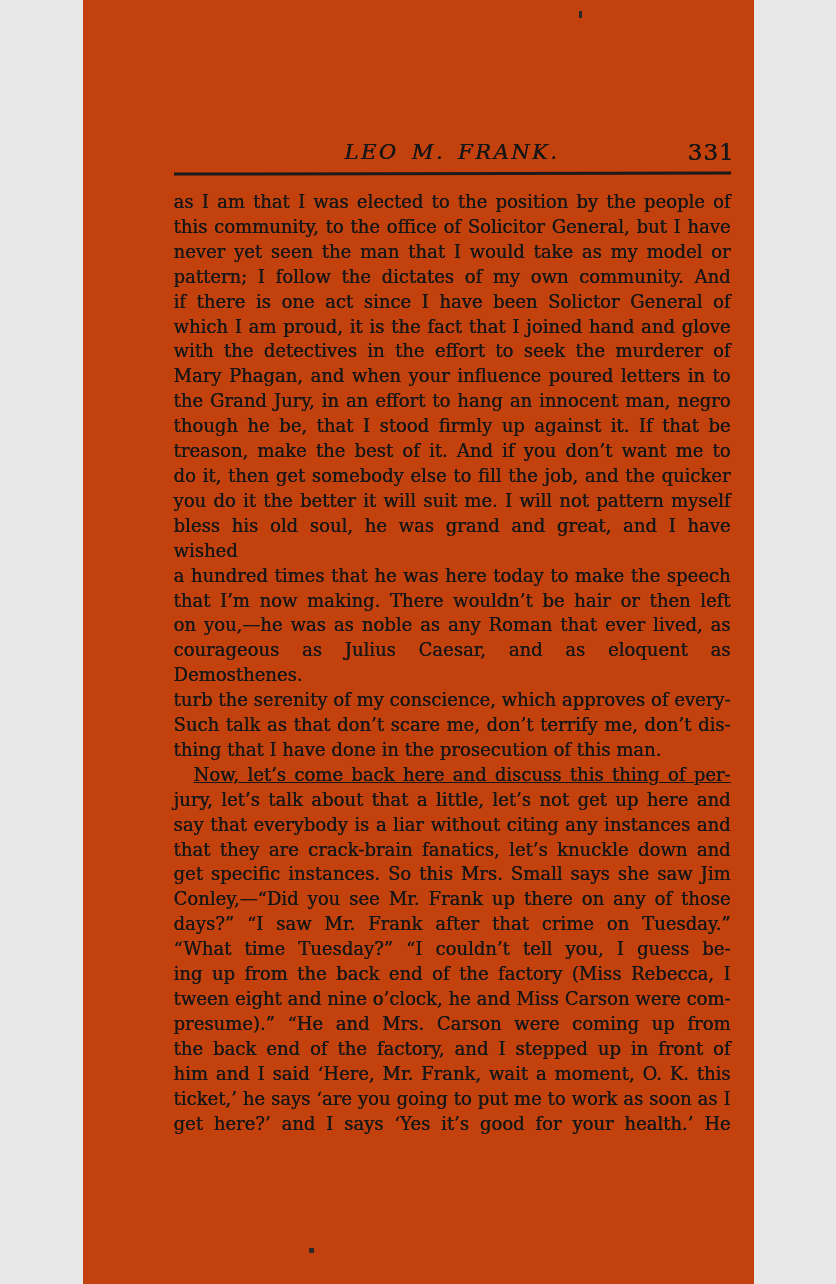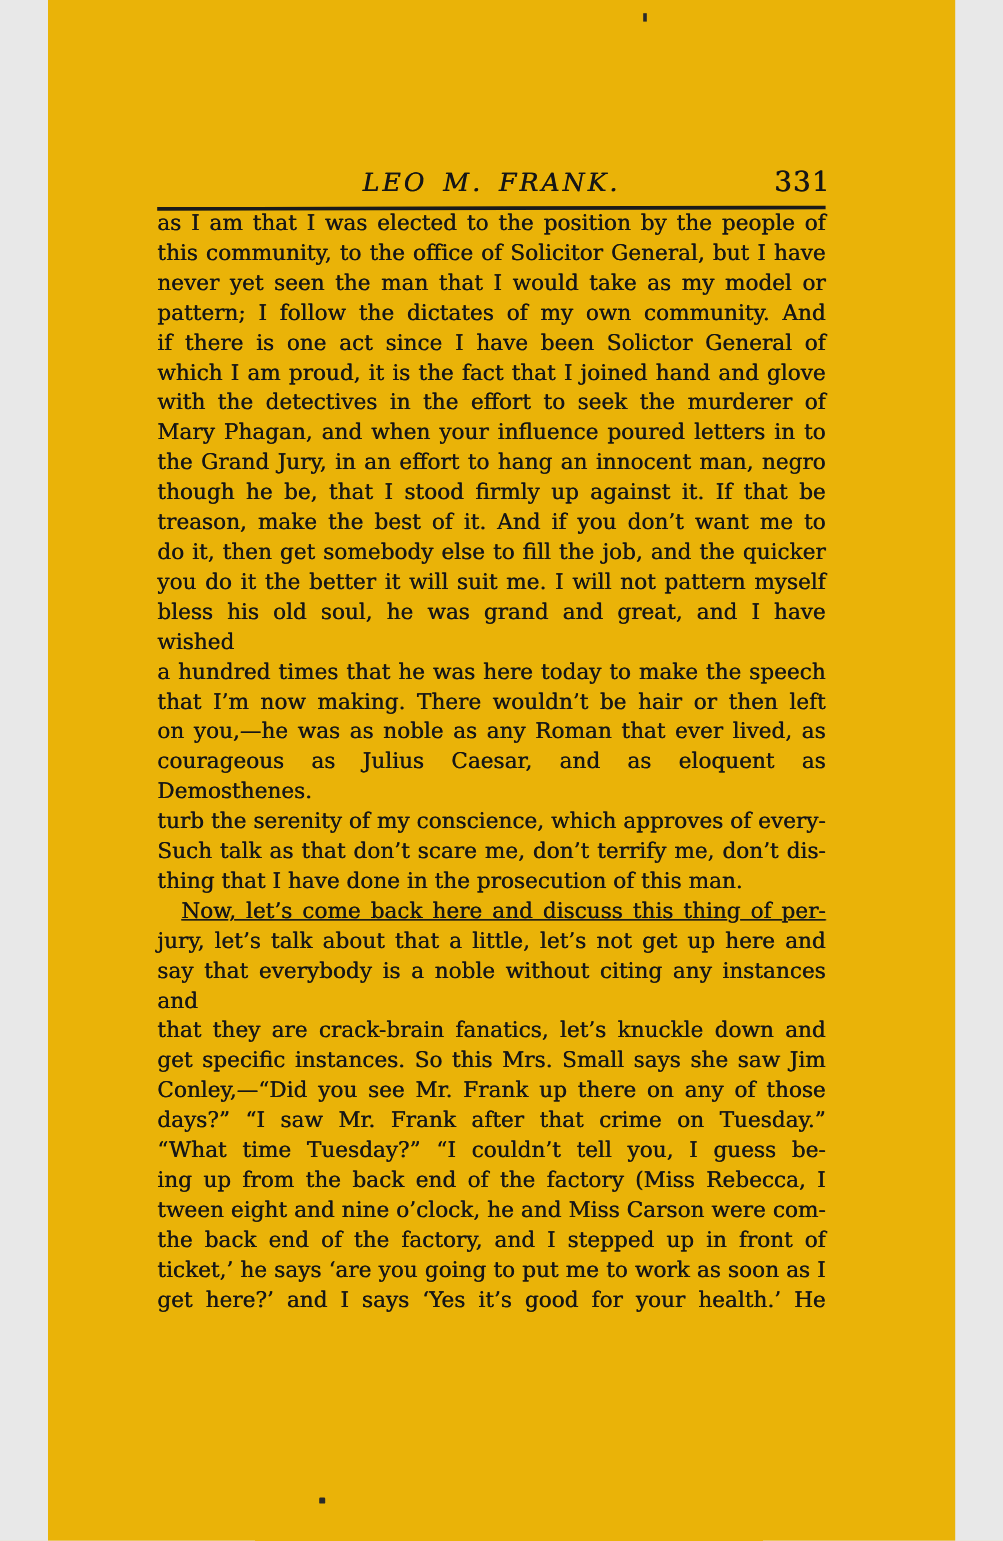--- a/index.html
+++ b/index.html
@@ -3,24 +3,24 @@
 <meta charset="utf-8">
 <style>
   html, body {
     margin: 0;
     padding: 0;
     background: #e8e8e8;
     font-family: "DejaVu Serif", serif;
   }
   .scan-page {
     position: relative;
-    width: 756px;
+    width: 671px;
     height: 1284px;
     margin: 0 auto;
-    background: #eab308;
+    background: #c2410c;
     color: #161616;
     overflow: hidden;
   }
   .speck {
     position: absolute;
     background: #2a2a2a;
   }
   .speck-top    { left: 496px; top: 11px;  width: 3px; height: 7px; }
   .speck-bottom { left: 226px; top: 1248px; width: 5px; height: 5px; border-radius: 1px; }
 
@@ -54,20 +54,21 @@
     text-shadow: 0.5px 0 0 #161616;
     margin-left: 32px;
   }
   .header-rule {
     margin-top: 6px;
     height: 3px;
     background: #1a1a1a;
     transform: rotate(-0.12deg);
   }
   .page-body {
+    margin-top: 15px;
     font-size: 18px;
   }
   .paragraph { margin: 0; }
   .line {
     line-height: 24.9px;
     text-align: justify;
     text-align-last: justify;
     text-justify: inter-word;
     white-space: normal;
     text-shadow: 0.35px 0 0 #1b1b1b;
@@ -108,27 +109,29 @@
           <div class="line">that I’m now making.  There wouldn’t be hair or then left</div>
           <div class="line">on you,—he was as noble as any Roman that ever lived, as</div>
           <div class="line">courageous as Julius Caesar, and as eloquent as Demosthenes.</div>
           <div class="line">turb the serenity of my conscience, which approves of every-</div>
           <div class="line">Such talk as that don’t scare me, don’t terrify me, don’t dis-</div>
           <div class="line last-left">thing that I have done in the prosecution of this man.</div>
         </div>
         <div class="paragraph">
           <div class="line indent">Now, let’s come back here and discuss this thing of per-</div>
           <div class="line">jury, let’s talk about that a little, let’s not get up here and</div>
-          <div class="line">say that everybody is a noble without citing any instances and</div>
+          <div class="line">say that everybody is a liar without citing any instances and</div>
           <div class="line">that they are crack-brain fanatics, let’s knuckle down and</div>
           <div class="line">get specific instances.  So this Mrs. Small says she saw Jim</div>
           <div class="line">Conley,—“Did you see Mr. Frank up there on any of those</div>
           <div class="line">days?”  “I saw Mr. Frank after that crime on Tuesday.”</div>
           <div class="line">“What time Tuesday?”  “I couldn’t tell you, I guess be-</div>
           <div class="line">ing up from the back end of the factory (Miss Rebecca, I</div>
           <div class="line">tween eight and nine o’clock, he and Miss Carson were com-</div>
+          <div class="line">presume).”  “He and Mrs. Carson were coming up from</div>
           <div class="line">the back end of the factory, and I stepped up in front of</div>
+          <div class="line">him and I said ‘Here, Mr. Frank, wait a moment, O. K. this</div>
           <div class="line">ticket,’ he says ‘are you going to put me to work as soon as I</div>
           <div class="line">get here?’ and I says ‘Yes it’s good for your health.’  He</div>
         </div>
       </div>
   </div>
 </div>
 
 </body></html>

